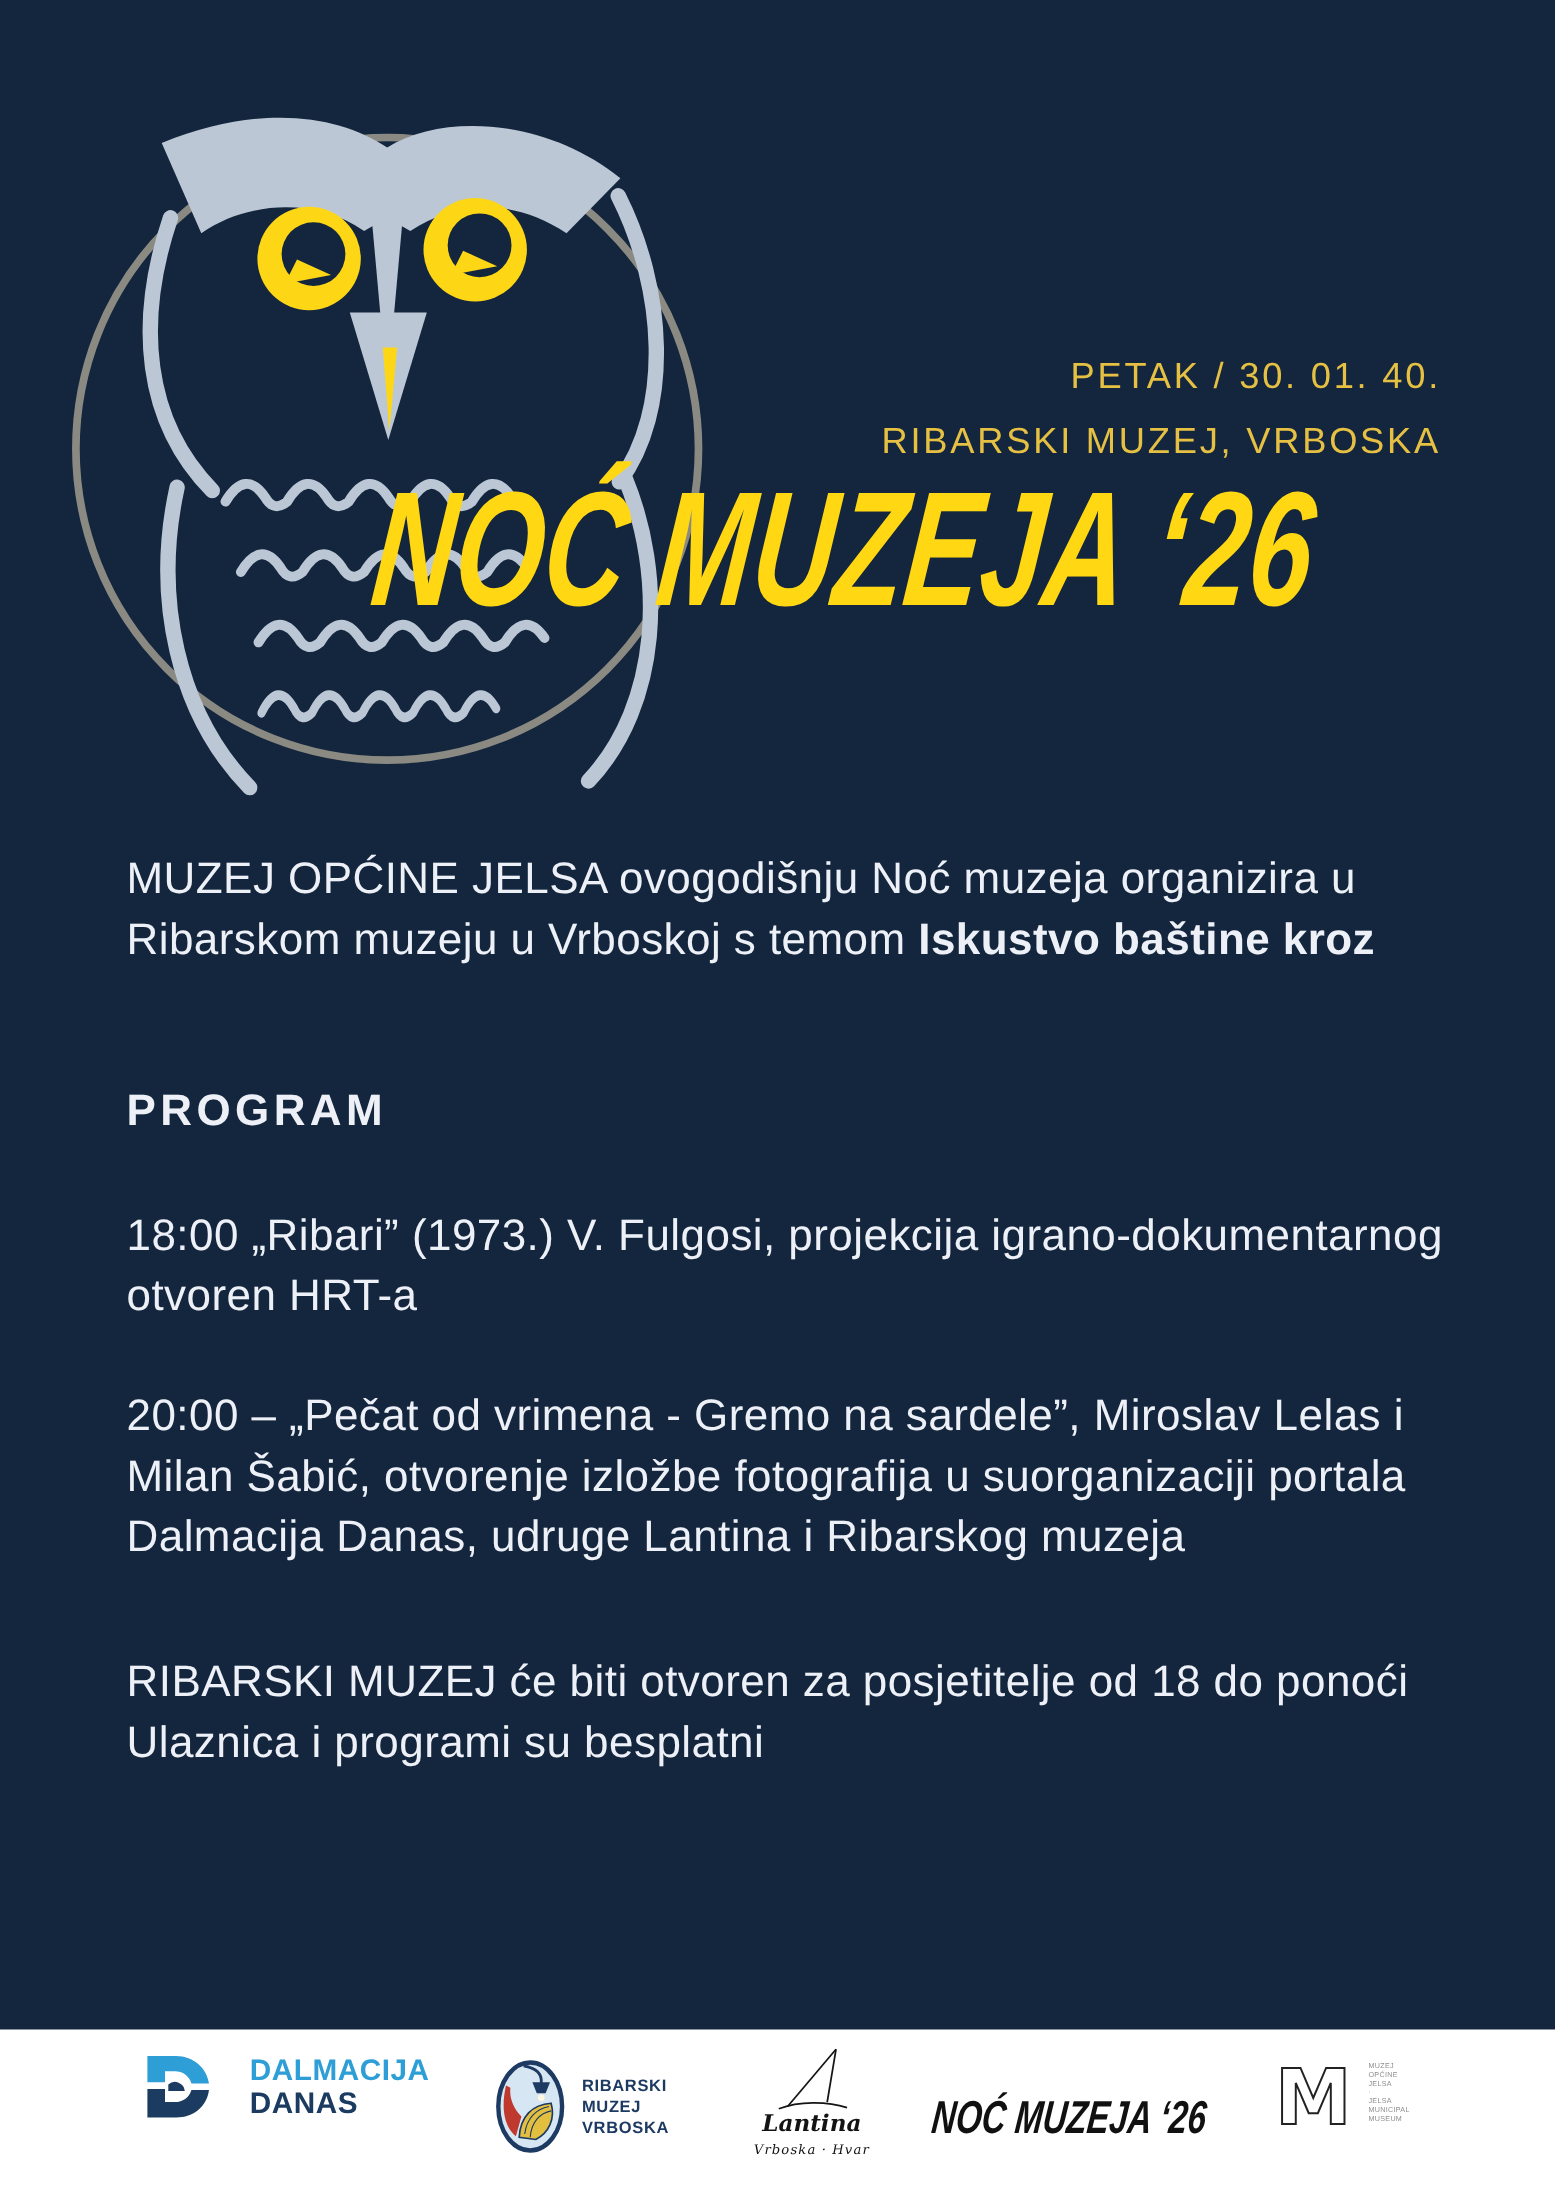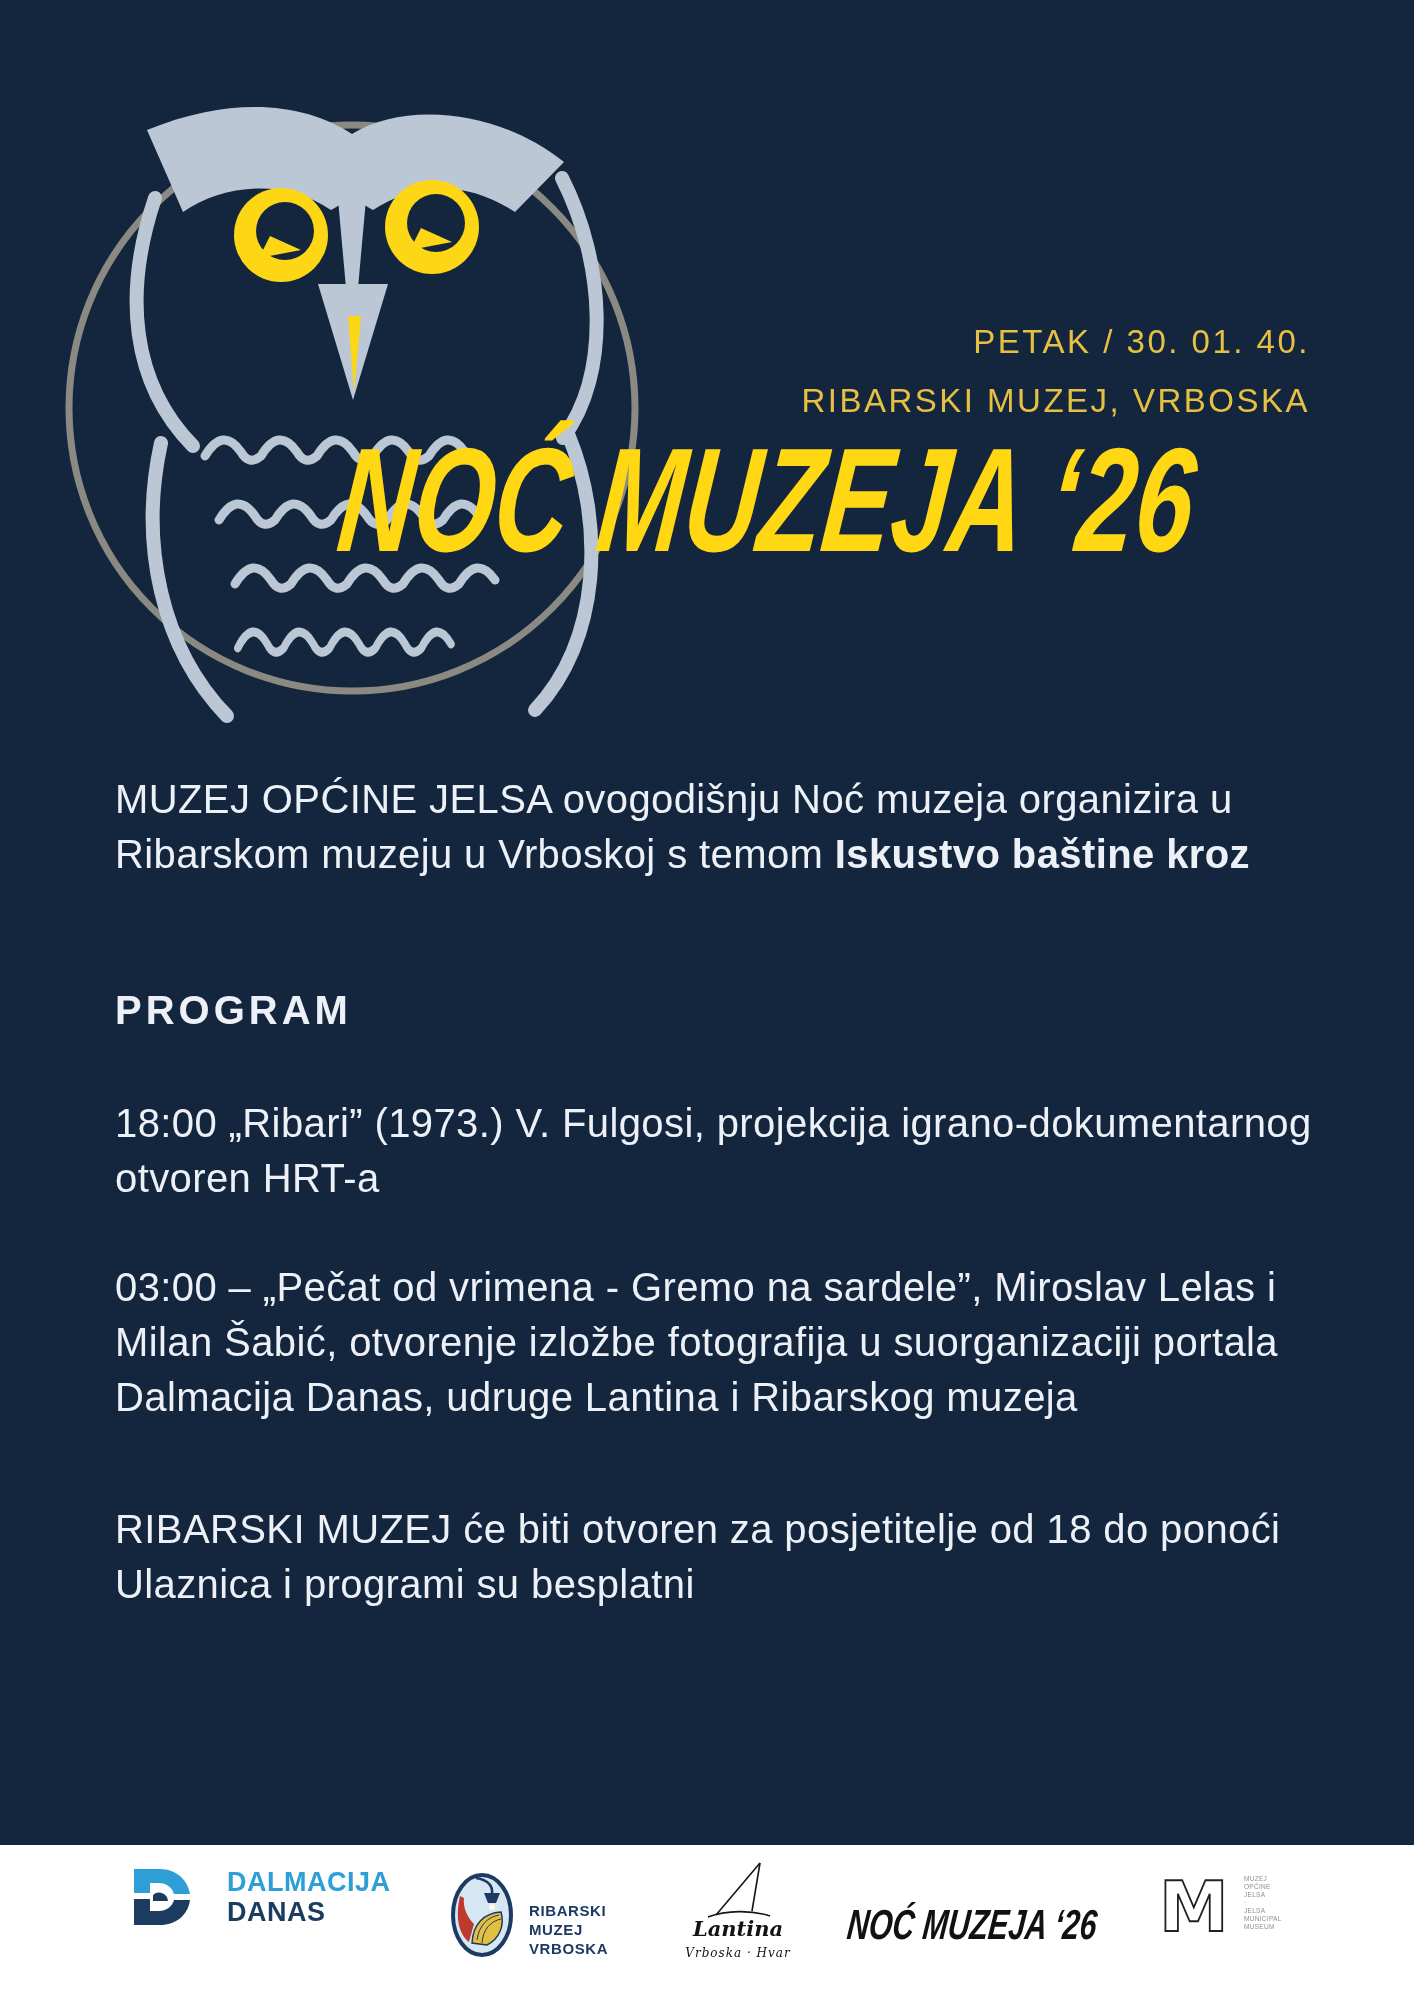--- a/index.html
+++ b/index.html
@@ -36,21 +36,21 @@
 
   .footer {
     position:absolute; left:0; top:1845px; width:1414px; height:155px;
     background:#ffffff;
   }
   .lg { position:absolute; display:flex; align-items:center; }
   .lg-dd { left:126px; top:20px; gap:29px; }
   .dd-txt { line-height:30px; font-weight:bold; font-size:27px; letter-spacing:0.5px; }
   .dd-l1 { color:#2d9ed6; }
   .dd-l2 { color:#1b3c60; }
-  .lg-rm { left:450px; top:27px; gap:15px;align-items:flex-end; }
+  .lg-rm { left:450px; top:27px; gap:15px; }
   .rm-txt { color:#1d3a63; font-weight:bold; font-size:15px; line-height:19px; letter-spacing:0.6px; }
   .lg-la { left:668px; top:16px; width:140px; display:block; text-align:center; color:#131313; }
   .la-name { font-family:"DejaVu Serif", serif; font-style:italic; font-weight:bold; font-size:21px; line-height:28px; margin-top:-8px; }
   .la-sub  { font-family:"DejaVu Serif", serif; font-style:italic; font-size:12px; letter-spacing:1px; margin-top:3px; }
   .lg-nm {
     left:850px; top:56px; color:#111111;
     font-size:42px; font-weight:bold; font-style:italic; white-space:nowrap;
     transform:skewX(-6deg) scaleX(0.72); transform-origin:left top;
   }
   .lg-mj { left:1158px; top:24px; gap:10px; align-items:flex-start; }
@@ -110,21 +110,21 @@
   </div>
 
   <div class="copy ph">PROGRAM</div>
 
   <div class="copy item1">
     <div>18:00 „Ribari” (1973.) V. Fulgosi, projekcija igrano-dokumentarnog</div>
     <div>otvoren HRT-a</div>
   </div>
 
   <div class="copy item2">
-    <div>03:00 –  „Pečat od vrimena - Gremo na sardele”, Miroslav Lelas i</div>
+    <div>20:00 –  „Pečat od vrimena - Gremo na sardele”, Miroslav Lelas i</div>
     <div>Milan Šabić, otvorenje izložbe fotografija u suorganizaciji portala</div>
     <div>Dalmacija Danas, udruge Lantina i Ribarskog muzeja</div>
   </div>
 
   <div class="copy closing">
     <div>RIBARSKI MUZEJ će biti otvoren za posjetitelje od 18 do ponoći</div>
     <div>Ulaznica i programi su besplatni</div>
   </div>
 
   <div class="footer">

